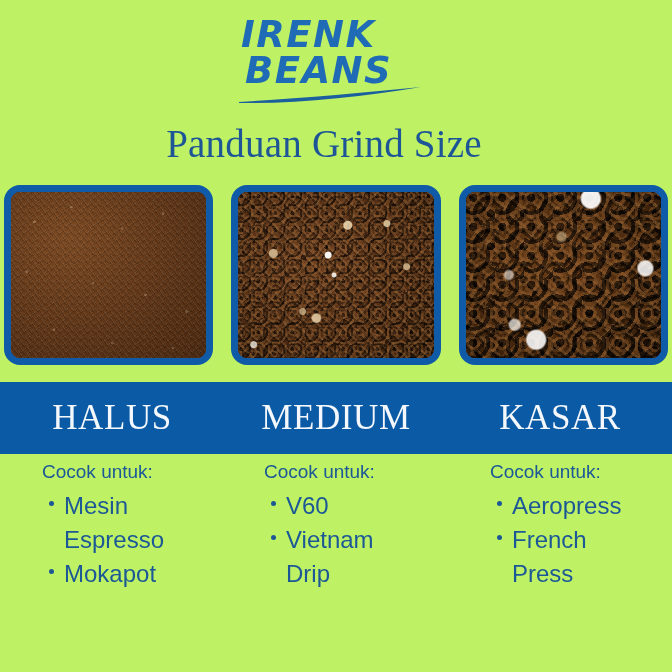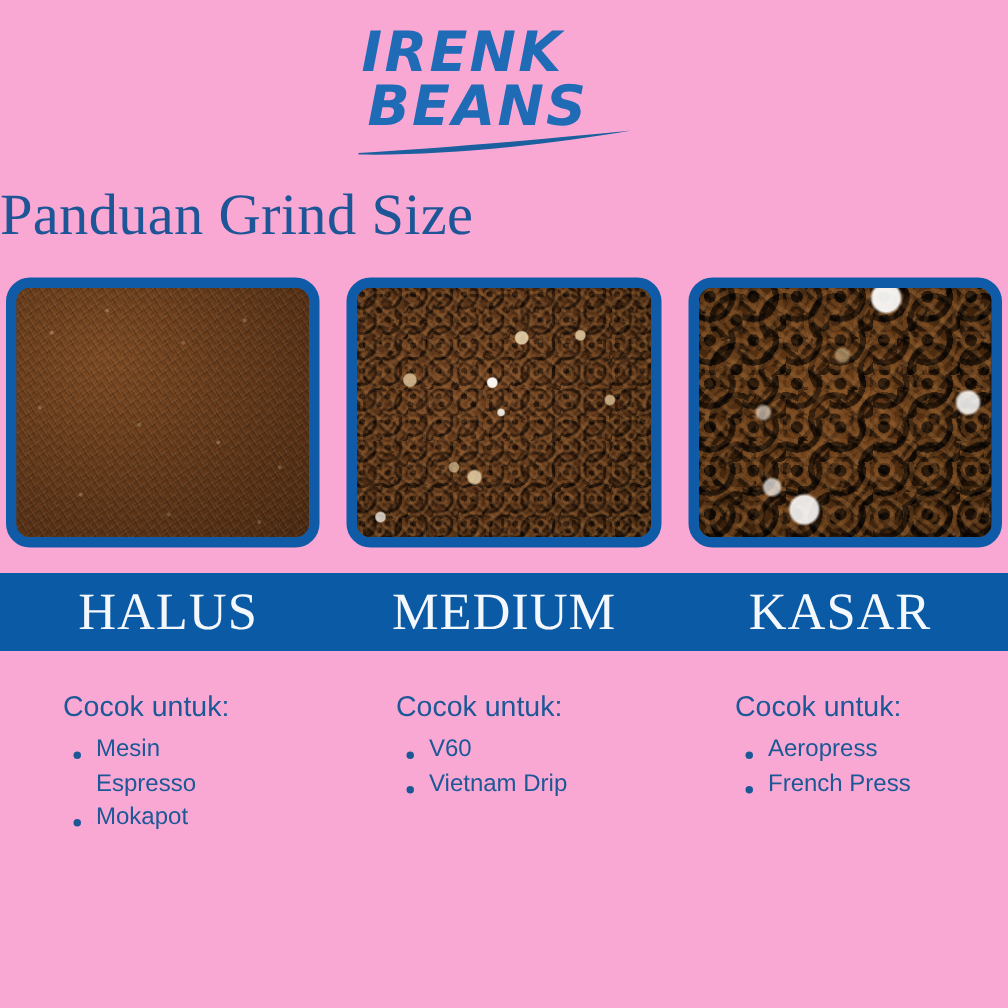--- a/index.html
+++ b/index.html
@@ -2,32 +2,33 @@
 <html><head>
 <meta charset="utf-8">
 <style>
   html,body{margin:0;padding:0;}
   body{
     width:672px;height:672px;overflow:hidden;
     background:#f1f1ef;
     font-family:"Liberation Sans",sans-serif;
     position:relative;
   }
-  .canvas{position:relative;width:672px;height:672px;background:#f9a8d4;}
+  .canvas{position:relative;width:672px;height:672px;background:#bef264;}
 
   
   .logo-wrap{
     position:absolute;left:0;top:4px;width:672px;height:105px;
     display:flex;align-items:center;justify-content:center;
   }
   .logo-svg{display:block;}
 
   
   .page-title{
     position:absolute;left:0;top:122px;width:648px;
+    text-align:center;
     font-family:"Liberation Serif",serif;
     font-size:39px;
     letter-spacing:.2px;
     color:#1d5596;
     line-height:1.15;
   }
 
   
   .cards{
     position:absolute;left:4px;top:185px;width:664px;height:180px;
@@ -105,21 +106,21 @@
       repeating-linear-gradient(38deg, rgba(0,0,0,.40) 0 3px, rgba(182,130,76,.24) 3px 6px, transparent 6px 11px),
       repeating-linear-gradient(-52deg, rgba(0,0,0,.34) 0 3px, rgba(168,116,64,.22) 3px 6px, transparent 6px 12px),
       radial-gradient(ellipse at 45% 42%, #6b3d18 0%, #47280e 60%, #2f1a08 100%);
     background-size:
       100% 100%,100% 100%,100% 100%,100% 100%,100% 100%,100% 100%,
       29px 29px, 33px 33px, 17px 17px, 19px 19px, 100% 100%;
   }
 
   
   .band{
-    position:absolute;left:0;top:382px;width:672px;height:52px;
+    position:absolute;left:0;top:382px;width:672px;height:72px;
     background:#0b5aa5;
     display:flex;
   }
   .band-cell{
     flex:1 1 0;
     display:flex;align-items:center;justify-content:center;
     color:#f4f8fc;
     font-family:"Liberation Serif",serif;
     font-size:35px;
     letter-spacing:.6px;
@@ -142,21 +143,21 @@
     font-size:19px;
     line-height:1.1;
     margin:0 0 6px 0;
     color:#1c5896;
   }
   ul.items{
     list-style:none;margin:0;padding:0 0 0 22px;
   }
   ul.items li{
     position:relative;
-    font-size:16px;
+    font-size:24px;
     line-height:1.42;
     color:#1c5896;
     margin:0;
     max-width:112px;
   }
   ul.items li::before{
     content:"";
     position:absolute;left:-15px;top:12px;
     width:5px;height:5px;border-radius:50%;
     background:#1c5896;

